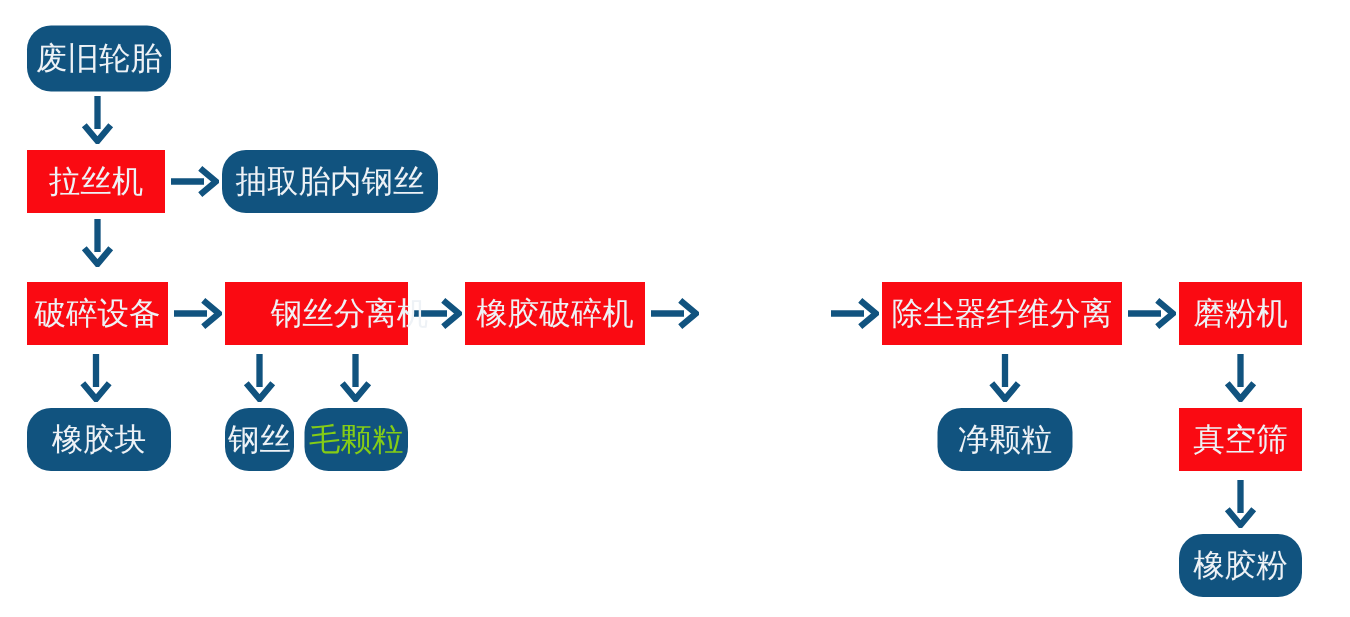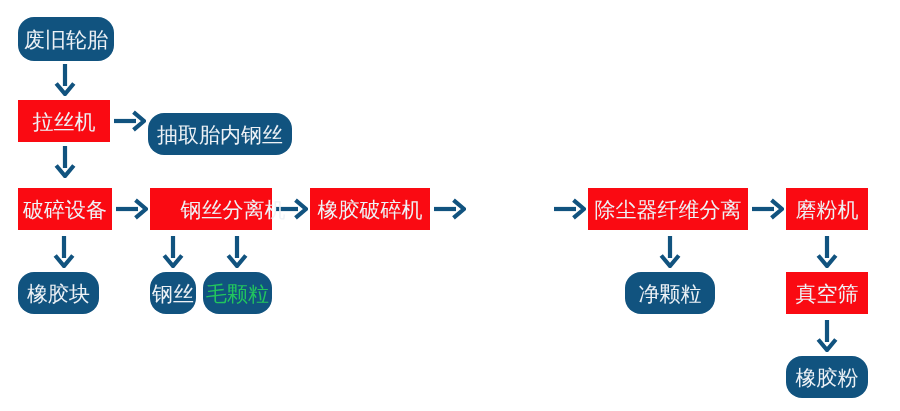--- a/index.html
+++ b/index.html
@@ -129,45 +129,45 @@
         <path d="M13 0 L13 22" stroke="#11537f" stroke-width="4.2" fill="none"></path>
         <path d="M4.2 19.5 L13 30 L21.8 19.5" stroke="#11537f" stroke-width="4.2" fill="none" stroke-linecap="butt" stroke-linejoin="miter"></path>
       </svg>
     </div>
     <div class="node blue" style="left: 18px; top: 17px; width: 96px; height: 44px; background: rgb(17, 83, 127); color: rgb(238, 242, 246);">
       <span>废旧轮胎</span>
     </div>
     <div class="node red" style="left: 18px; top: 100px; width: 92px; height: 42px; background: rgb(250, 10, 18); color: rgb(238, 242, 246);">
       <span>拉丝机</span>
     </div>
-    <div class="node blue" style="left: 148px; top: 100px; width: 144px; height: 42px; background: rgb(17, 83, 127); color: rgb(238, 242, 246); margin-top: 13px;">
+    <div class="node blue" style="left: 148px; top: 100px; width: 144px; height: 42px; background: rgb(17, 83, 127); color: rgb(238, 242, 246);">
       <span>抽取胎内钢丝</span>
     </div>
     <div class="node red" style="left: 18px; top: 188px; width: 94px; height: 42px; background: rgb(250, 10, 18); color: rgb(238, 242, 246); text-align: right;">
       <span>破碎设备</span>
     </div>
     <div class="node red" style="left: 150px; top: 188px; width: 122px; height: 42px; background: rgb(250, 10, 18); color: rgb(238, 242, 246); padding-left: 44px;">
       <span>钢丝分离机</span>
     </div>
     <div class="node red" style="left: 310px; top: 188px; width: 120px; height: 42px; background: rgb(250, 10, 18); color: rgb(238, 242, 246);">
       <span>橡胶破碎机</span>
     </div>
     <div class="node red" style="left: 588px; top: 188px; width: 160px; height: 42px; background: rgb(250, 10, 18); color: rgb(238, 242, 246);">
       <span>除尘器纤维分离</span>
     </div>
     <div class="node red" style="left: 786px; top: 188px; width: 82px; height: 42px; background: rgb(250, 10, 18); color: rgb(238, 242, 246);">
       <span>磨粉机</span>
     </div>
-    <div class="node blue" style="left: 18px; top: 272px; width: 81px; height: 42px; background: rgb(17, 83, 127); color: rgb(238, 242, 246);">
+    <div class="node blue" style="left: 18px; top: 272px; width: 96px; height: 42px; background: rgb(17, 83, 127); color: rgb(238, 242, 246);">
       <span>橡胶块</span>
     </div>
     <div class="node blue" style="left: 150px; top: 272px; width: 46px; height: 42px; background: rgb(17, 83, 127); color: rgb(238, 242, 246);">
       <span>钢丝</span>
     </div>
-    <div class="node blue" style="left: 203px; top: 272px; width: 69px; height: 42px; background: rgb(17, 83, 127); color: #22c55e; text-align: right;">
+    <div class="node blue" style="left: 203px; top: 272px; width: 69px; height: 42px; background: rgb(17, 83, 127); color: #84cc16; text-align: right;">
       <span>毛颗粒</span>
     </div>
     <div class="node blue" style="left: 625px; top: 272px; width: 90px; height: 42px; background: rgb(17, 83, 127); color: rgb(238, 242, 246);">
       <span>净颗粒</span>
     </div>
     <div class="node red" style="left: 786px; top: 272px; width: 82px; height: 42px; background: rgb(250, 10, 18); color: rgb(238, 242, 246);">
       <span>真空筛</span>
     </div>
     <div class="node blue" style="left: 786px; top: 356px; width: 82px; height: 42px; background: rgb(17, 83, 127); color: rgb(238, 242, 246);">
       <span>橡胶粉</span>

